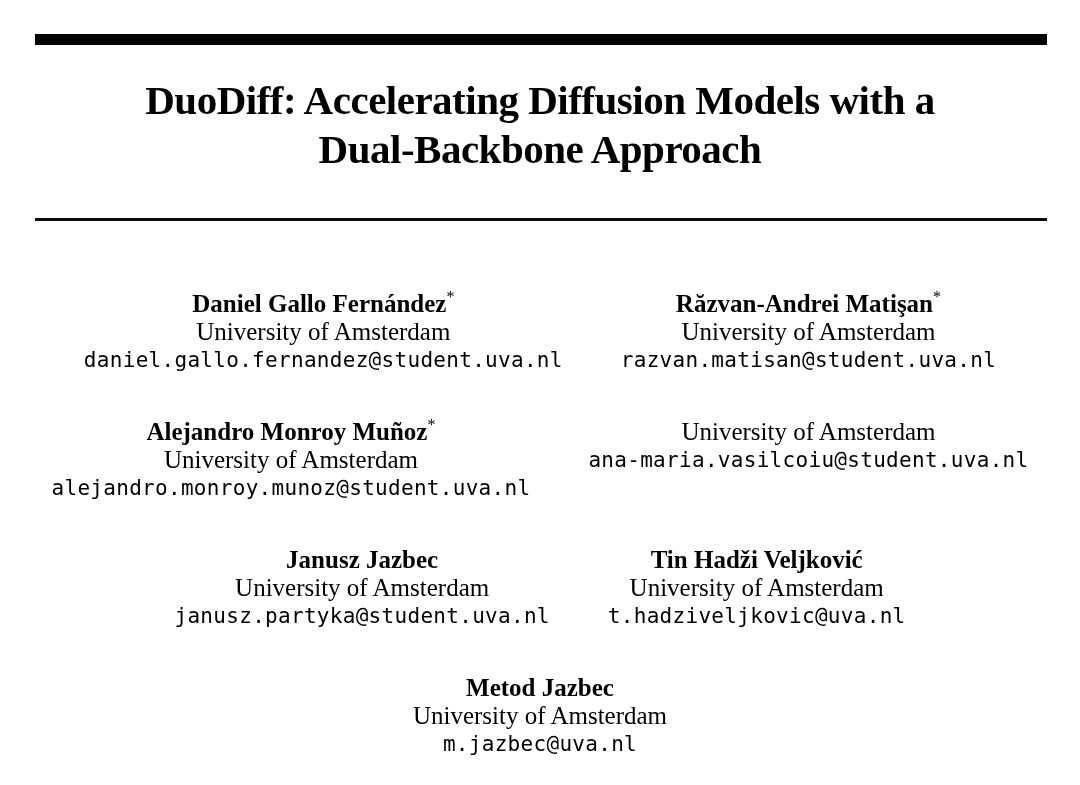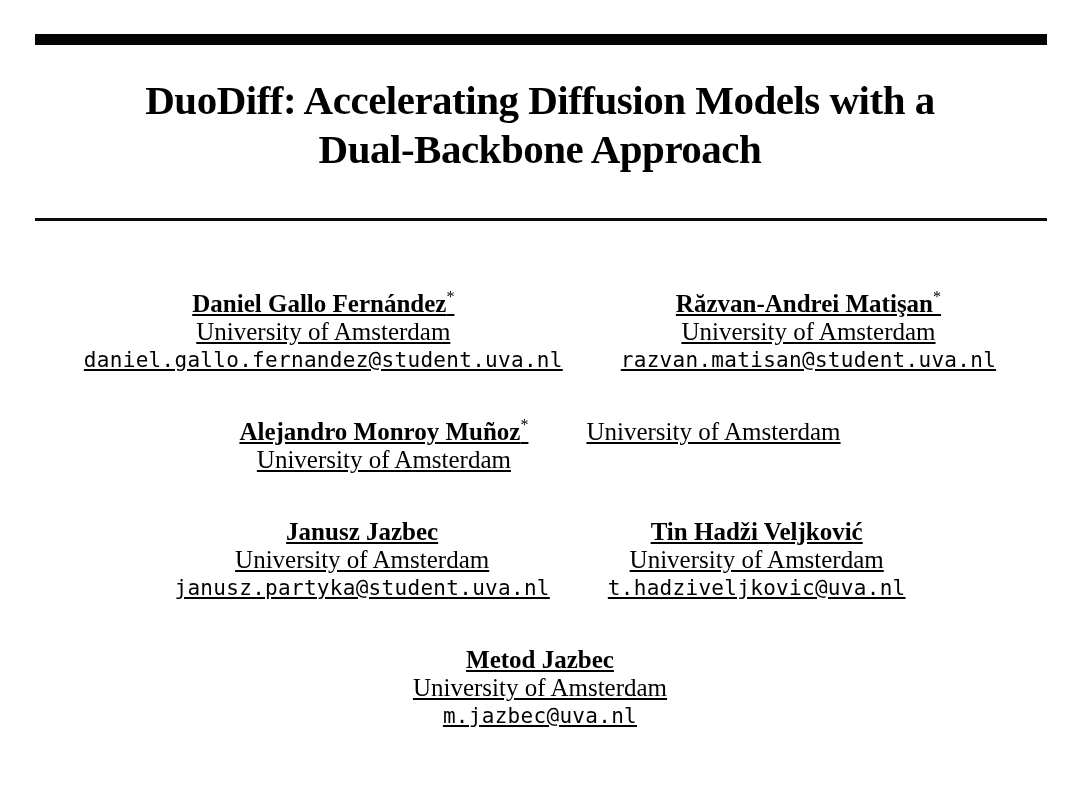--- a/index.html
+++ b/index.html
@@ -59,21 +59,20 @@
     gap: 58px;
     margin-bottom: 44px;
   }
   .author-row:last-child {
     margin-bottom: 0;
     align-items: flex-end;
   }
   .author-block {
     text-align: center;
     white-space: nowrap;
-    text-decoration: underline;
   }
   .author-name {
     font-size: 25px;
     font-weight: bold;
     line-height: 28px;
   }
   .author-name sup {
     font-weight: normal;
     font-size: 16px;
     line-height: 0;
@@ -117,23 +116,25 @@
         <div class="author-name"><span>Răzvan-Andrei Matişan</span><sup>*</sup></div>
         <div class="author-aff">University of Amsterdam</div>
         <div class="author-email">razvan.matisan@student.uva.nl</div>
       </div>
     </div>
 
     <div class="author-row">
       <div class="author-block">
         <div class="author-name"><span>Alejandro Monroy Muñoz</span><sup>*</sup></div>
         <div class="author-aff">University of Amsterdam</div>
+        <div class="author-email">alejandro.monroy.munoz@student.uva.nl</div>
       </div>
       <div class="author-block">
         <div class="author-aff">University of Amsterdam</div>
+        <div class="author-email">ana-maria.vasilcoiu@student.uva.nl</div>
       </div>
     </div>
 
     <div class="author-row">
       <div class="author-block">
         <div class="author-name"><span>Janusz Jazbec</span><sup></sup></div>
         <div class="author-aff">University of Amsterdam</div>
         <div class="author-email">janusz.partyka@student.uva.nl</div>
       </div>
       <div class="author-block">

